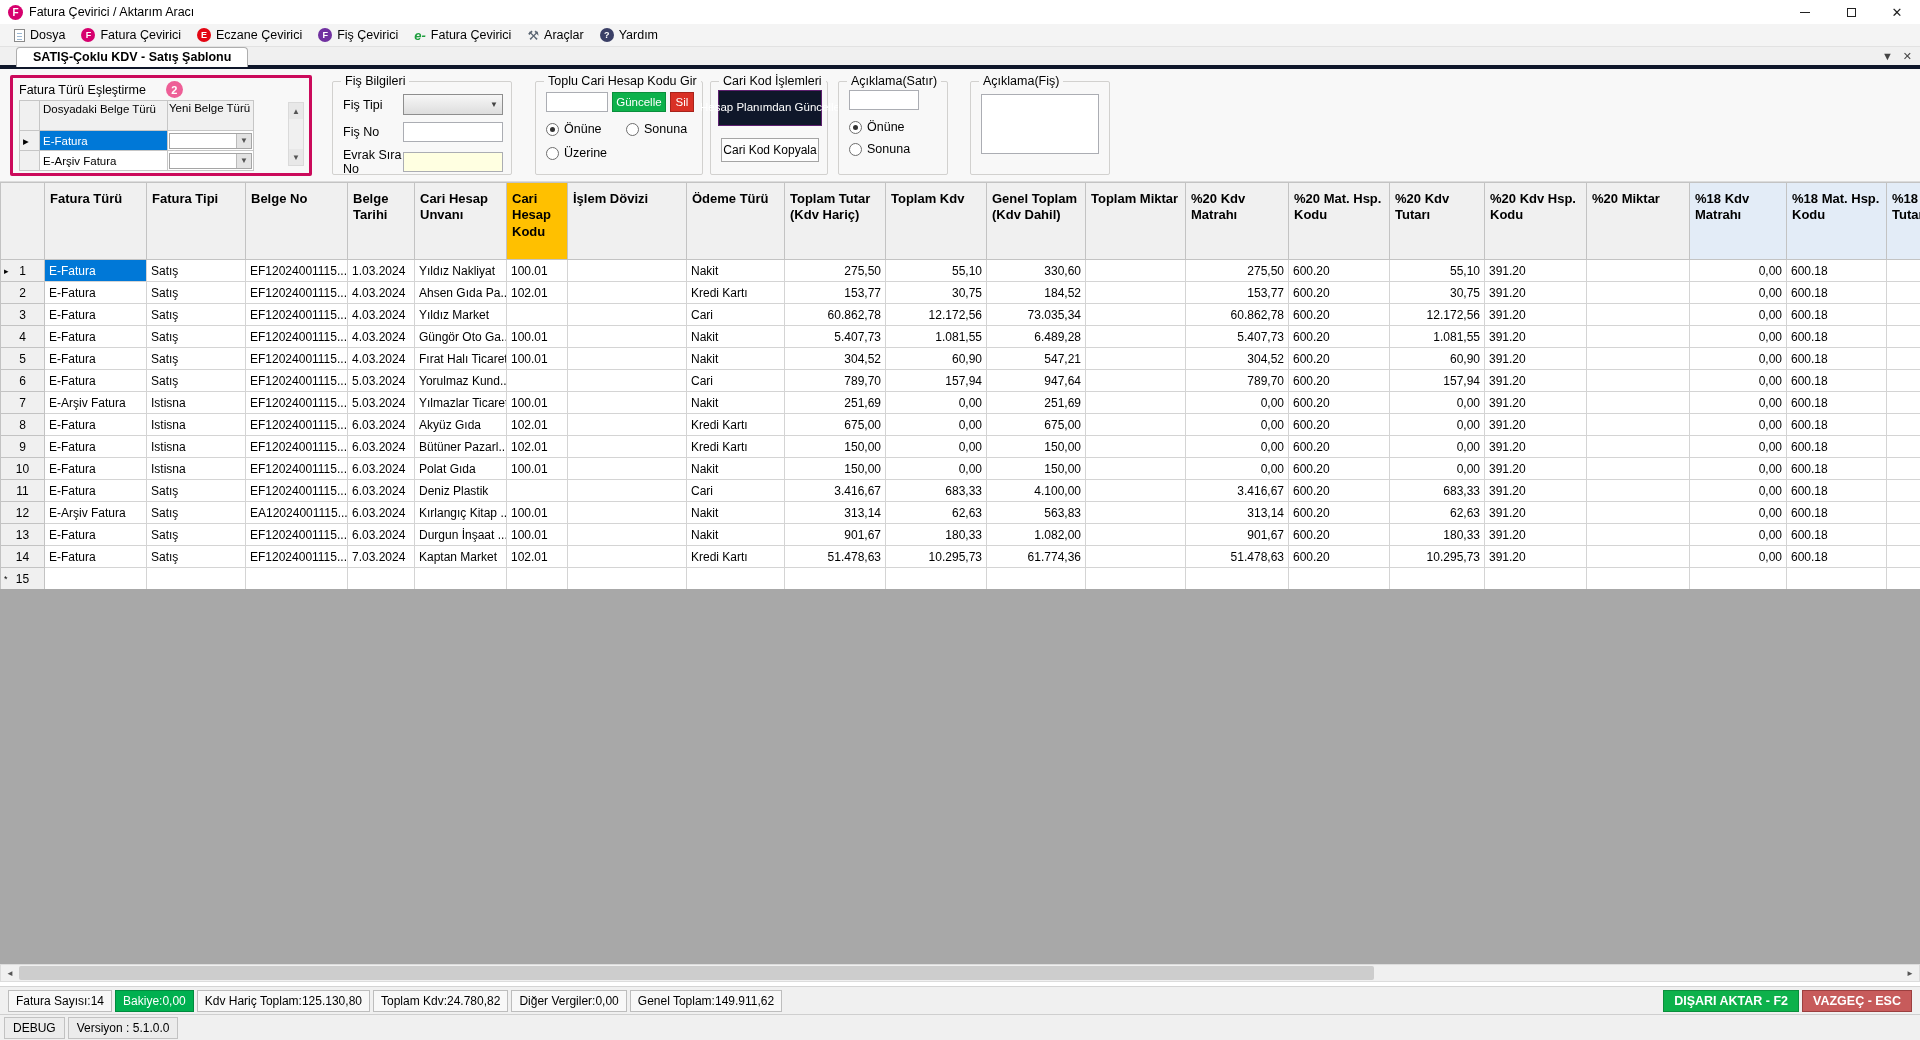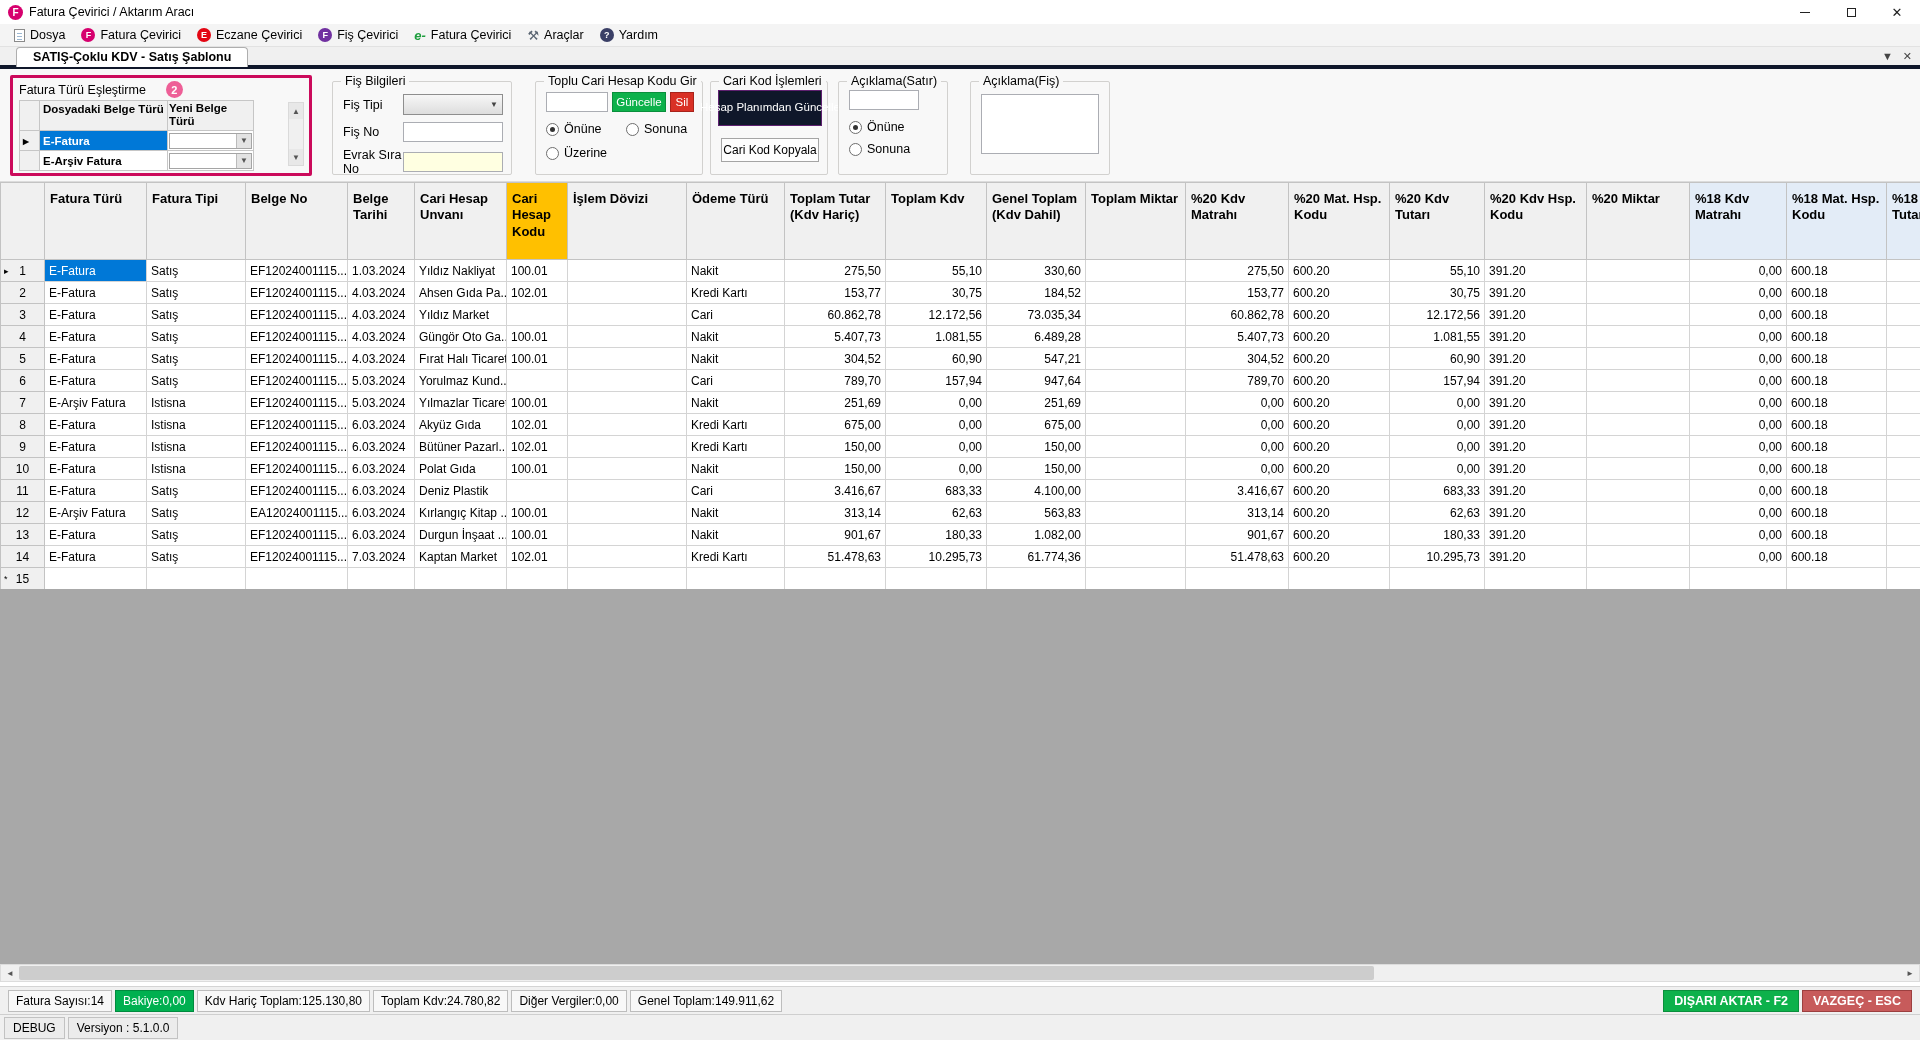--- a/index.html
+++ b/index.html
@@ -41,21 +41,21 @@
   .gbox{position:absolute;border:1px solid #d2d1cf;border-radius:2px}
   .glabel{position:absolute;top:-8px;left:8px;background:#f8f8f8;padding:0 4px;font-size:12.5px;white-space:nowrap}
 
   
   .match-box{position:absolute;left:10px;top:6px;width:302px;height:101px;border:3px solid #cb0a5b;
     border-radius:2px;background:#f8f8f8;padding:3px 6px}
   .match-head{display:flex;align-items:center;height:17px}
   .badge{width:17px;height:17px;border-radius:50%;background:#ee5f97;color:#fff;font-weight:bold;font-size:11px;
     display:flex;align-items:center;justify-content:center;margin-left:20px}
   .mgrid{border-collapse:collapse;margin-top:2px}
-  .mgrid th,.mgrid td{border:1px solid #c6c6c6;font-weight:bold;font-size:11.5px;text-align:left;padding:0 3px}
+  .mgrid th,.mgrid td{border:1px solid #c6c6c6;font-weight:normal;font-size:11.5px;text-align:left;padding:0 3px}
   .mgrid th{background:#f0f0f0;height:30px;vertical-align:top;padding-top:2px;line-height:1.15}
   .mgrid td{height:20px;background:#fff}
   .m-corner{width:20px;background:#f0f0f0!important}
   .m-col1{width:128px}
   .m-col2{width:86px;padding:1px!important}
   .m-sel{background:#0078d7!important;color:#fff}
   .mcombo{display:flex;align-items:center;justify-content:flex-end;height:16px;border:1px solid #a5a5a5;background:#fff}
   .mcombo .arr{width:15px;height:100%;background:#e3e3e3;border-left:1px solid #bbb;color:#555;font-size:8px;
     display:flex;align-items:center;justify-content:center}
   .mscroll{position:absolute;right:5px;top:24px;bottom:7px;width:16px;background:#f0f0f0;border:1px solid #dadada;

